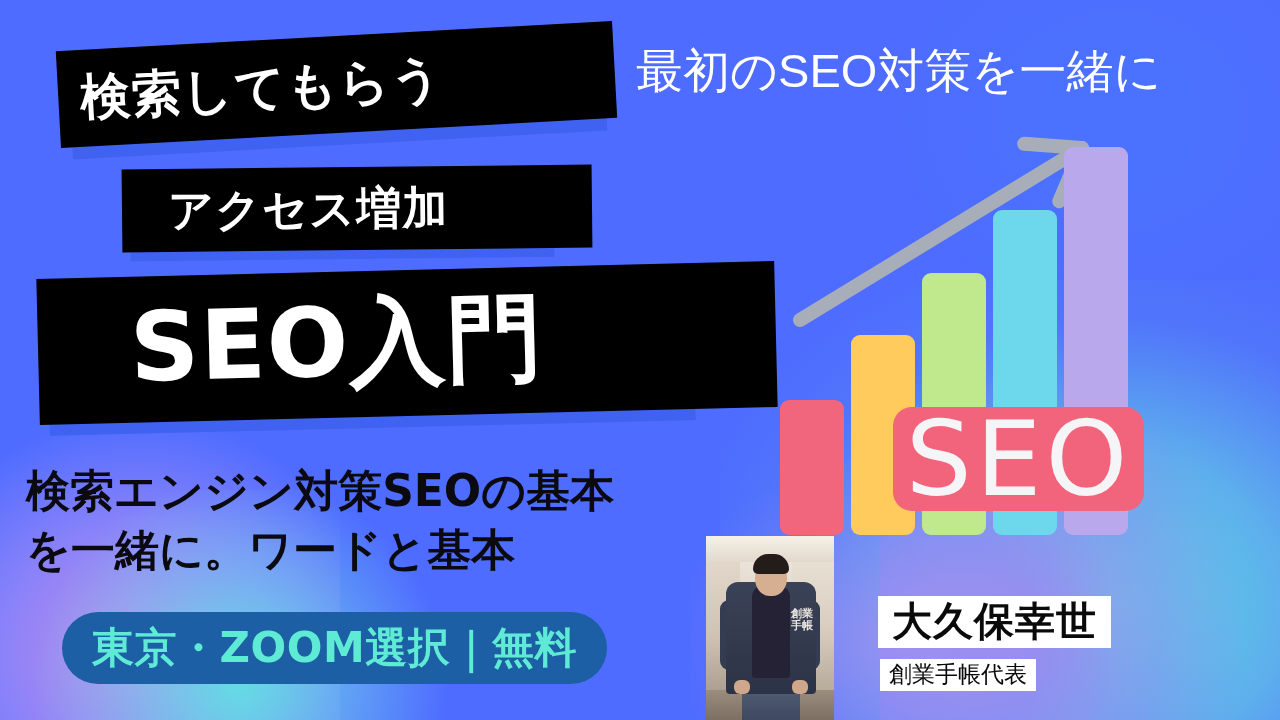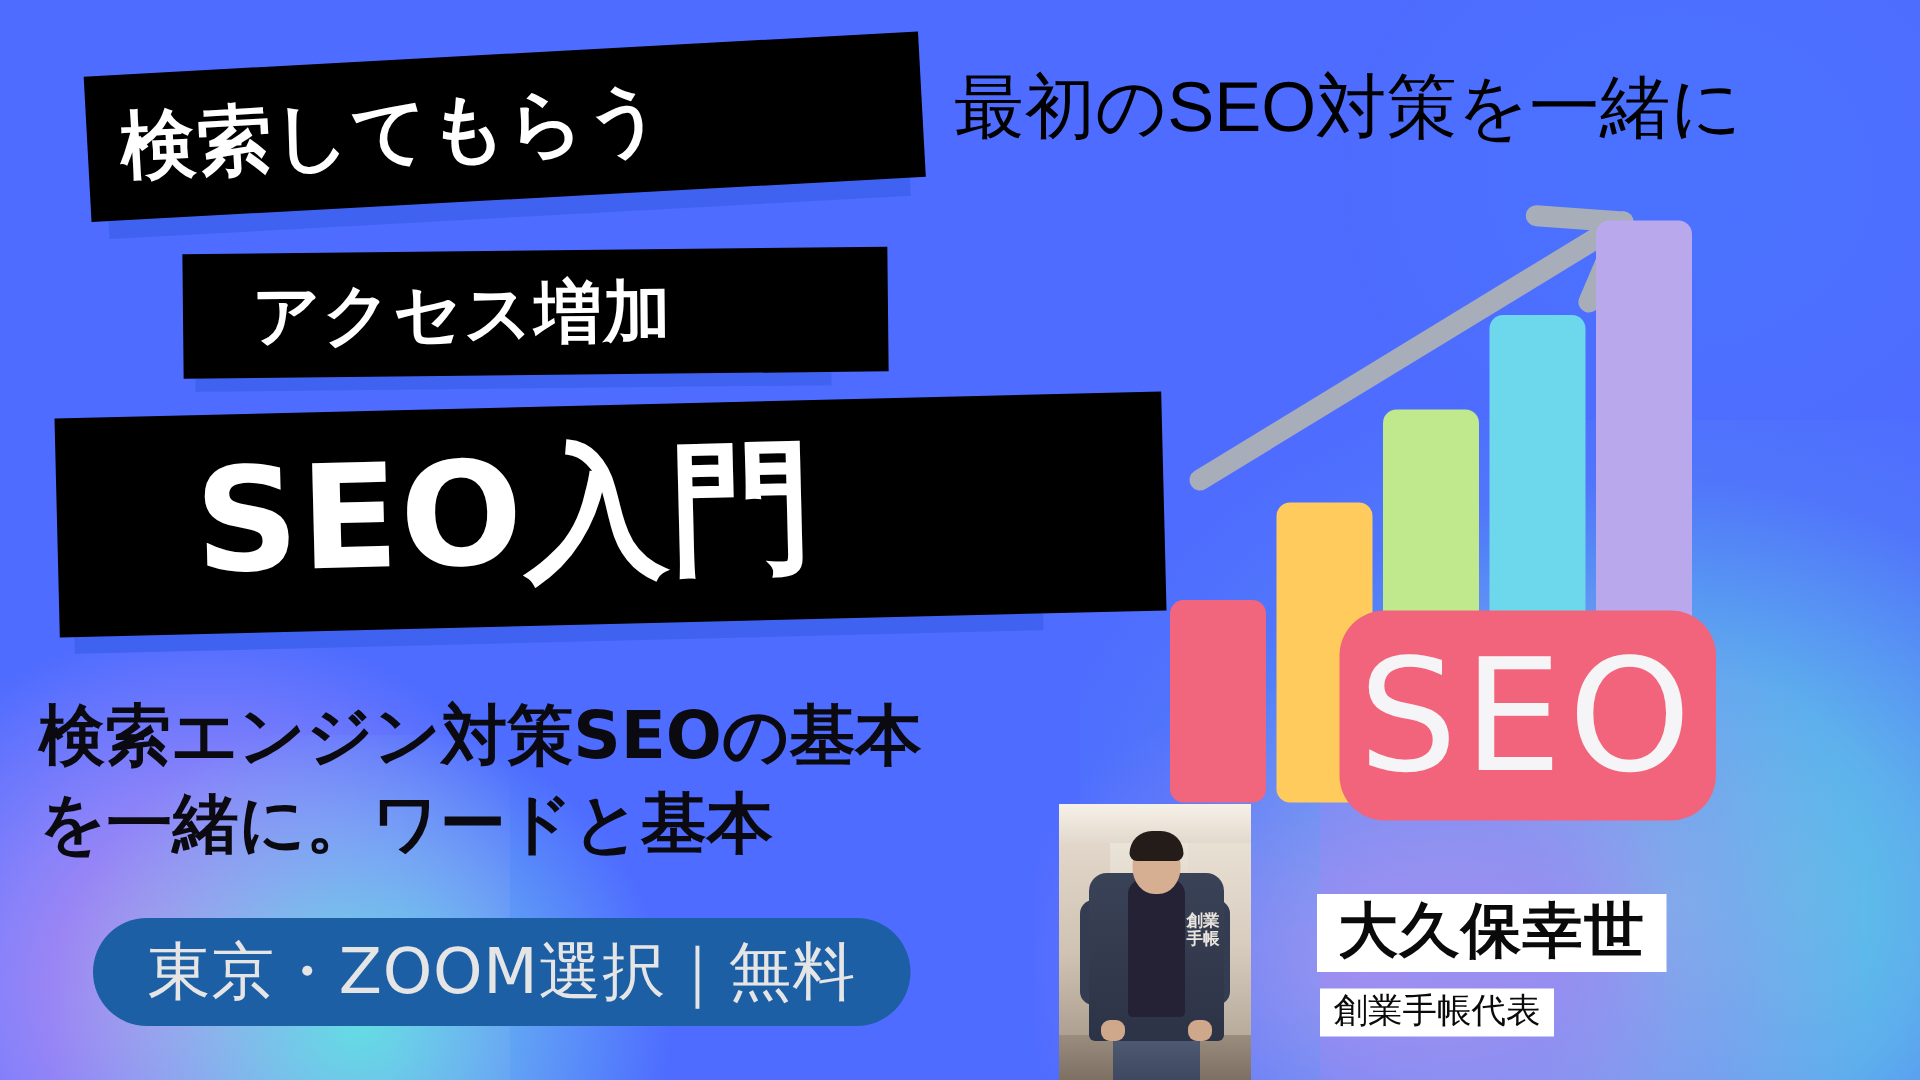--- a/index.html
+++ b/index.html
@@ -128,21 +128,21 @@
     font-size: 96px;
     letter-spacing: 1px;
   }
 
   
   #headline-tagline {
     position: absolute;
     left: 636px;
     top: 40px;
     font-size: 47px;
-    color: #000000;
+    color: #ffffff;
     font-weight: 400;
     letter-spacing: 0px;
     white-space: nowrap;
     font-family: "Liberation Sans", "DejaVu Sans", sans-serif;
   }
 
   
   #body-copy {
     position: absolute;
     left: 26px;
@@ -157,26 +157,26 @@
 
   
   #cta-pill {
     position: absolute;
     left: 62px;
     top: 612px;
     width: 545px;
     height: 72px;
     border-radius: 40px;
     background: #1d5fa4;
-    color: #e5e5e5;
+    color: #5eead4;
     display: flex;
     align-items: center;
     justify-content: center;
     font-size: 42px;
-    font-weight: 400;
+    font-weight: 700;
     letter-spacing: 0.5px;
     white-space: nowrap;
   }
 
   
   #chart-illustration {
     position: absolute;
     left: 770px;
     top: 130px;
     width: 360px;
@@ -192,22 +192,22 @@
     top: 0;
     width: 360px;
     height: 405px;
     overflow: visible;
   }
   #seo-badge {
     position: absolute;
     left: 893px;
     top: 407px;
     width: 251px;
-    height: 140px;
-    border-radius: 30px;
+    height: 104px;
+    border-radius: 19px;
     background: #f2647c;
     display: flex;
     align-items: center;
     justify-content: center;
   }
   #seo-badge-label {
     color: #f5f5f7;
     font-size: 104px;
     font-weight: 400;
     letter-spacing: 4px;

